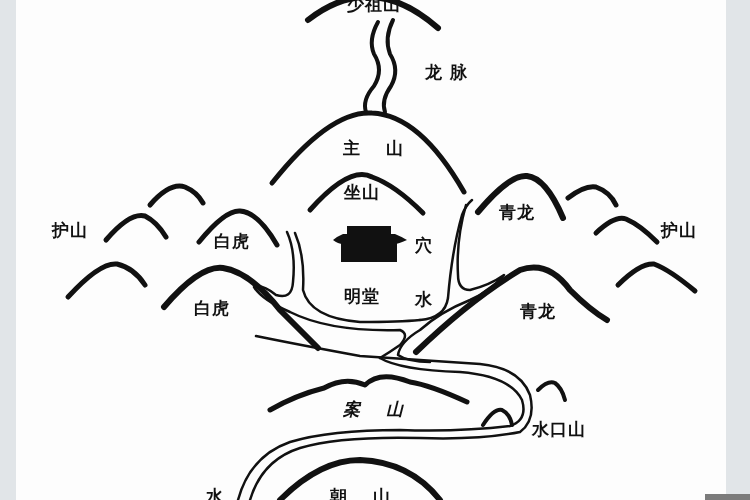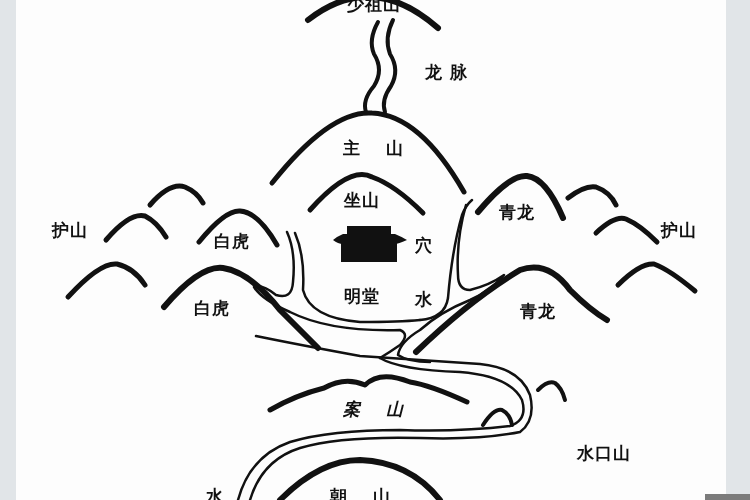--- a/index.html
+++ b/index.html
@@ -64,29 +64,29 @@
     <g fill="#111">
       <rect x="347" y="226" width="44" height="12"></rect>
       <path d="M333 240 Q338 236 343 234 L395 234 Q400 236 407 240 Q398 244 395 244 L343 244 Q338 244 333 240 Z"></path>
       <rect x="341" y="240" width="56" height="22"></rect>
     </g>
   </svg>
 
   <span class="lbl" style="left:331px; top:-4px;">少祖山</span>
   <span class="lbl" style="left:409px; top:64px;">龙 脉</span>
   <span class="lbl wide" style="left:327px; top:140px;">主 山</span>
-  <span class="lbl" style="left:328px; top:192px;">坐山</span>
+  <span class="lbl" style="left:328px; top:184px;">坐山</span>
   <span class="lbl" style="left:399px; top:237px;">穴</span>
   <span class="lbl" style="left:328px; top:288px;">明堂</span>
   <span class="lbl" style="left:399px; top:291px;">水</span>
   <span class="lbl" style="left:198px; top:233px;">白虎</span>
   <span class="lbl" style="left:178px; top:300px;">白虎</span>
   <span class="lbl" style="left:483px; top:204px;">青龙</span>
   <span class="lbl" style="left:504px; top:303px;">青龙</span>
   <span class="lbl" style="left:36px; top:222px;">护山</span>
   <span class="lbl" style="left:645px; top:222px;">护山</span>
   <span class="lbl wide" style="left:327px; top:401px;font-style:italic;">案 山</span>
-  <span class="lbl" style="left:561px; top:421px;margin-top:24px;">水口山</span>
+  <span class="lbl" style="left:516px; top:421px;">水口山</span>
   <span class="lbl wide" style="left:314px; top:488px;">朝 山</span>
   <span class="lbl" style="left:190px; top:488px;">水</span>
 </div>
 
 <div class="bottom-bar"></div>
 
 </body></html>

